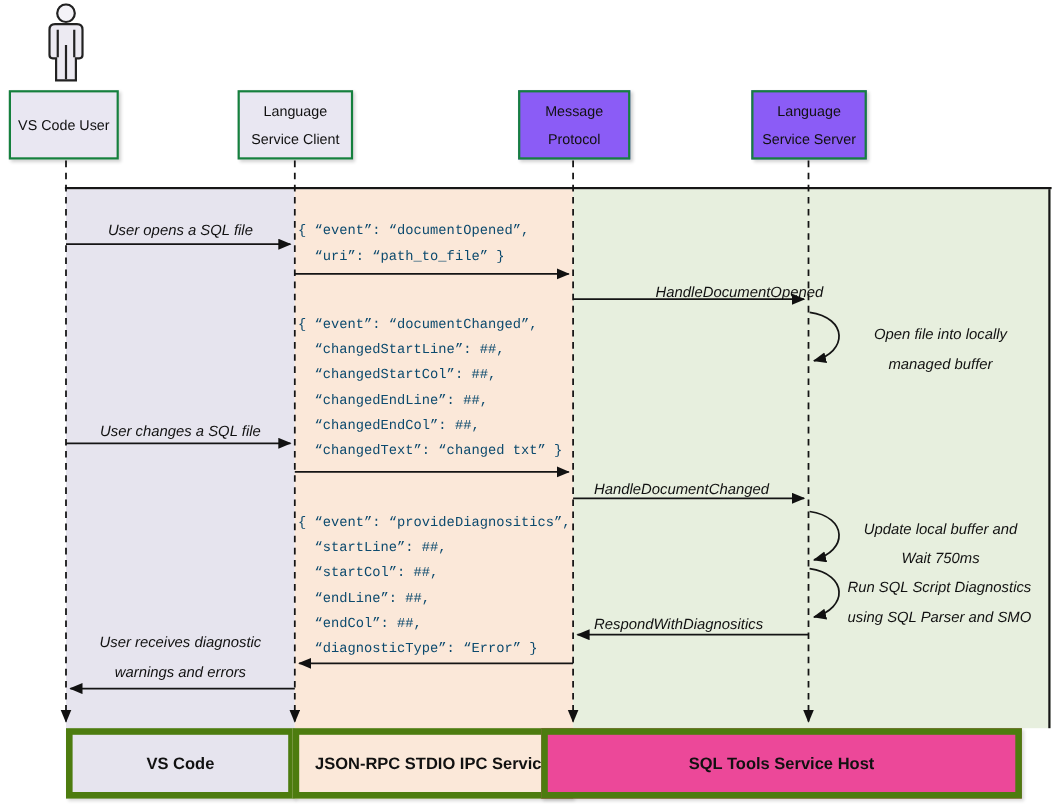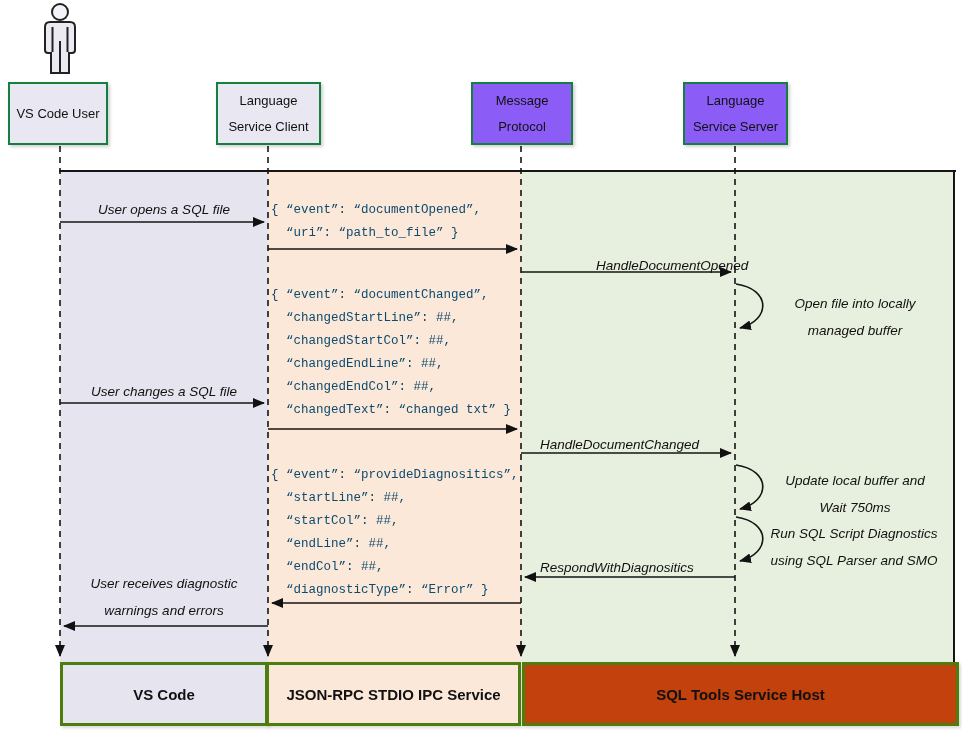--- a/index.html
+++ b/index.html
@@ -46,26 +46,26 @@
   .lbl-user-receives { left:60px;  width:208px; top:570px; }
 
   
   .payload { position:absolute; left:271px; font-family:"Liberation Mono", monospace;
              font-size:12.5px; line-height:23px; white-space:pre; z-index:4; color:#0c4a6e; }
   .payload-opened  { top:199px; }
   .payload-changed { top:284px; }
   .payload-diag    { top:464px; }
 
   
-  .bbox { position:absolute; top:662px; height:64px; border:3px solid #4d7c0f;
+  .bbox { position:absolute; top:662px; height:64px; border:6px solid #4d7c0f;
           display:flex; align-items:center; justify-content:center;
           font-weight:bold; font-size:15px; z-index:5; box-shadow:2px 2px 3px rgba(0,0,0,0.15); }
   .bbox-vscode { left:60px;  width:208px; background:#E6E4EE; }
   .bbox-ipc    { left:266px; width:255px; background:#FBE8D9; }
-  .bbox-host   { left:522px; width:437px; background:#c2410c; }
+  .bbox-host   { left:492px; width:437px; background:#ec4899; }
 </style>
 </head>
 <body>
 
 <div class="canvas">
 
   <div class="band band-vscode"></div>
   <div class="band band-ipc"></div>
   <div class="band band-host"></div>
   <div class="topline"></div>

